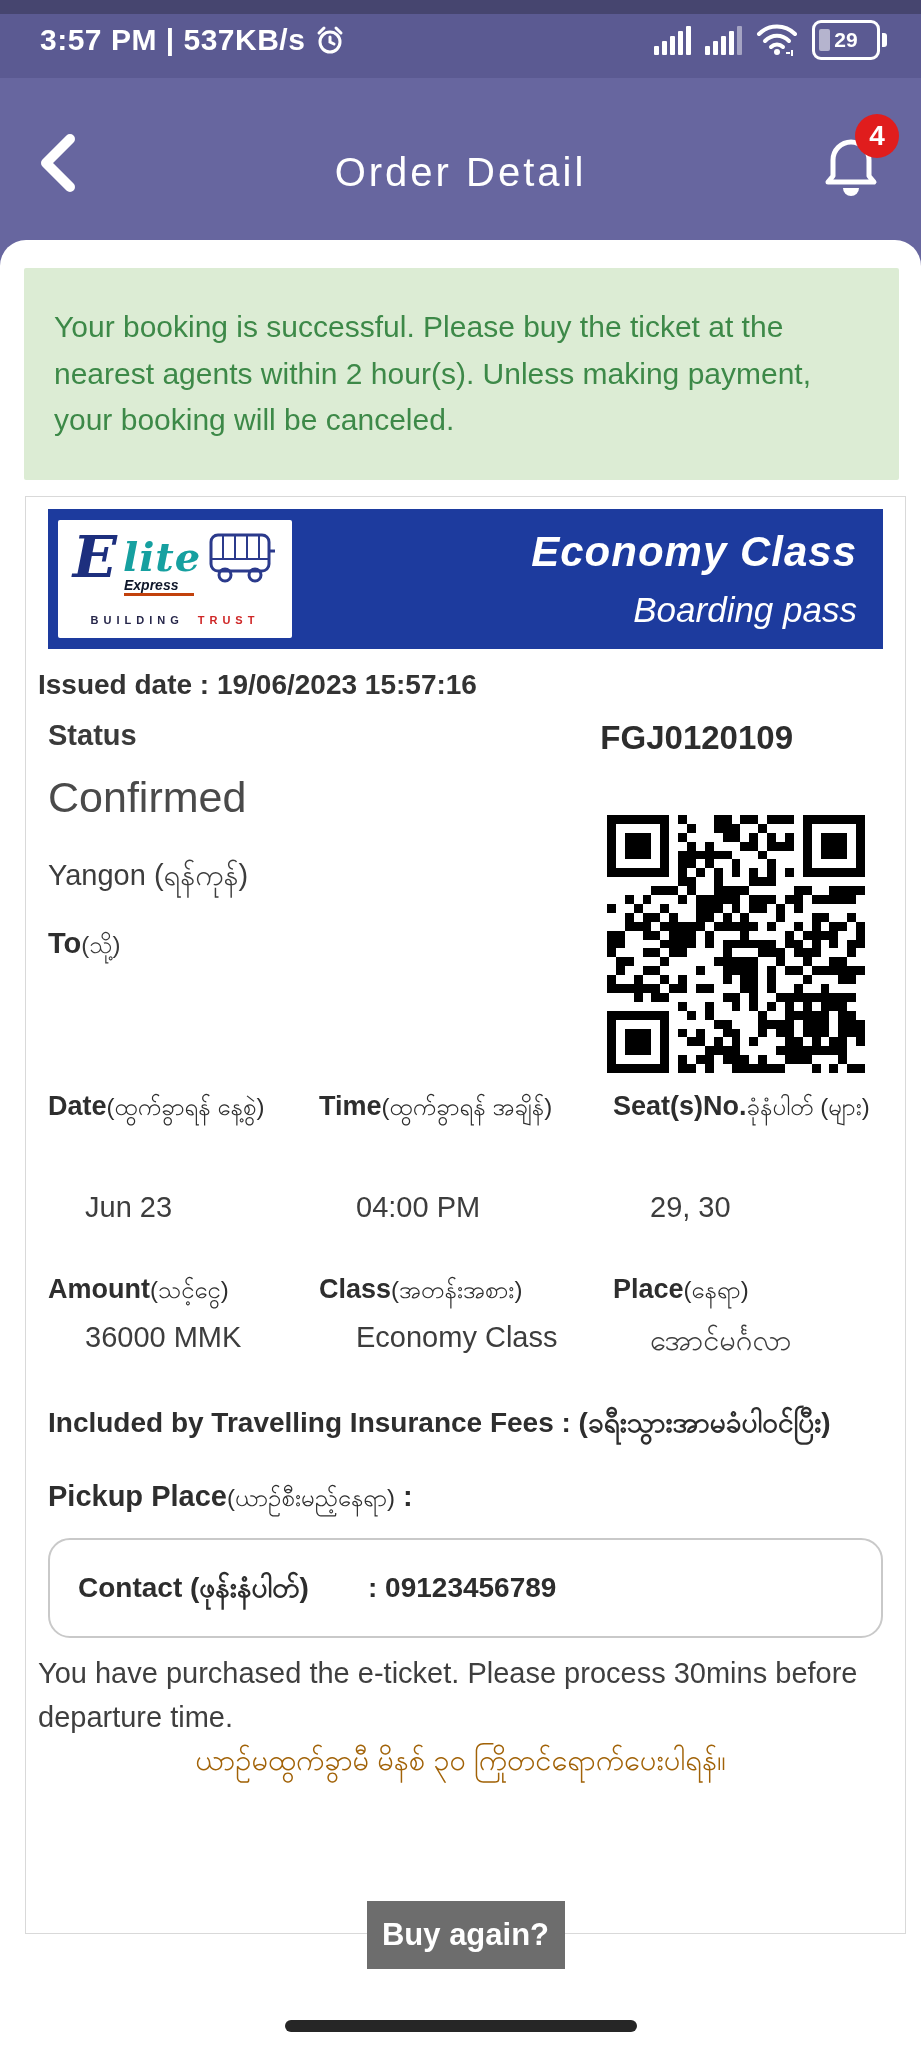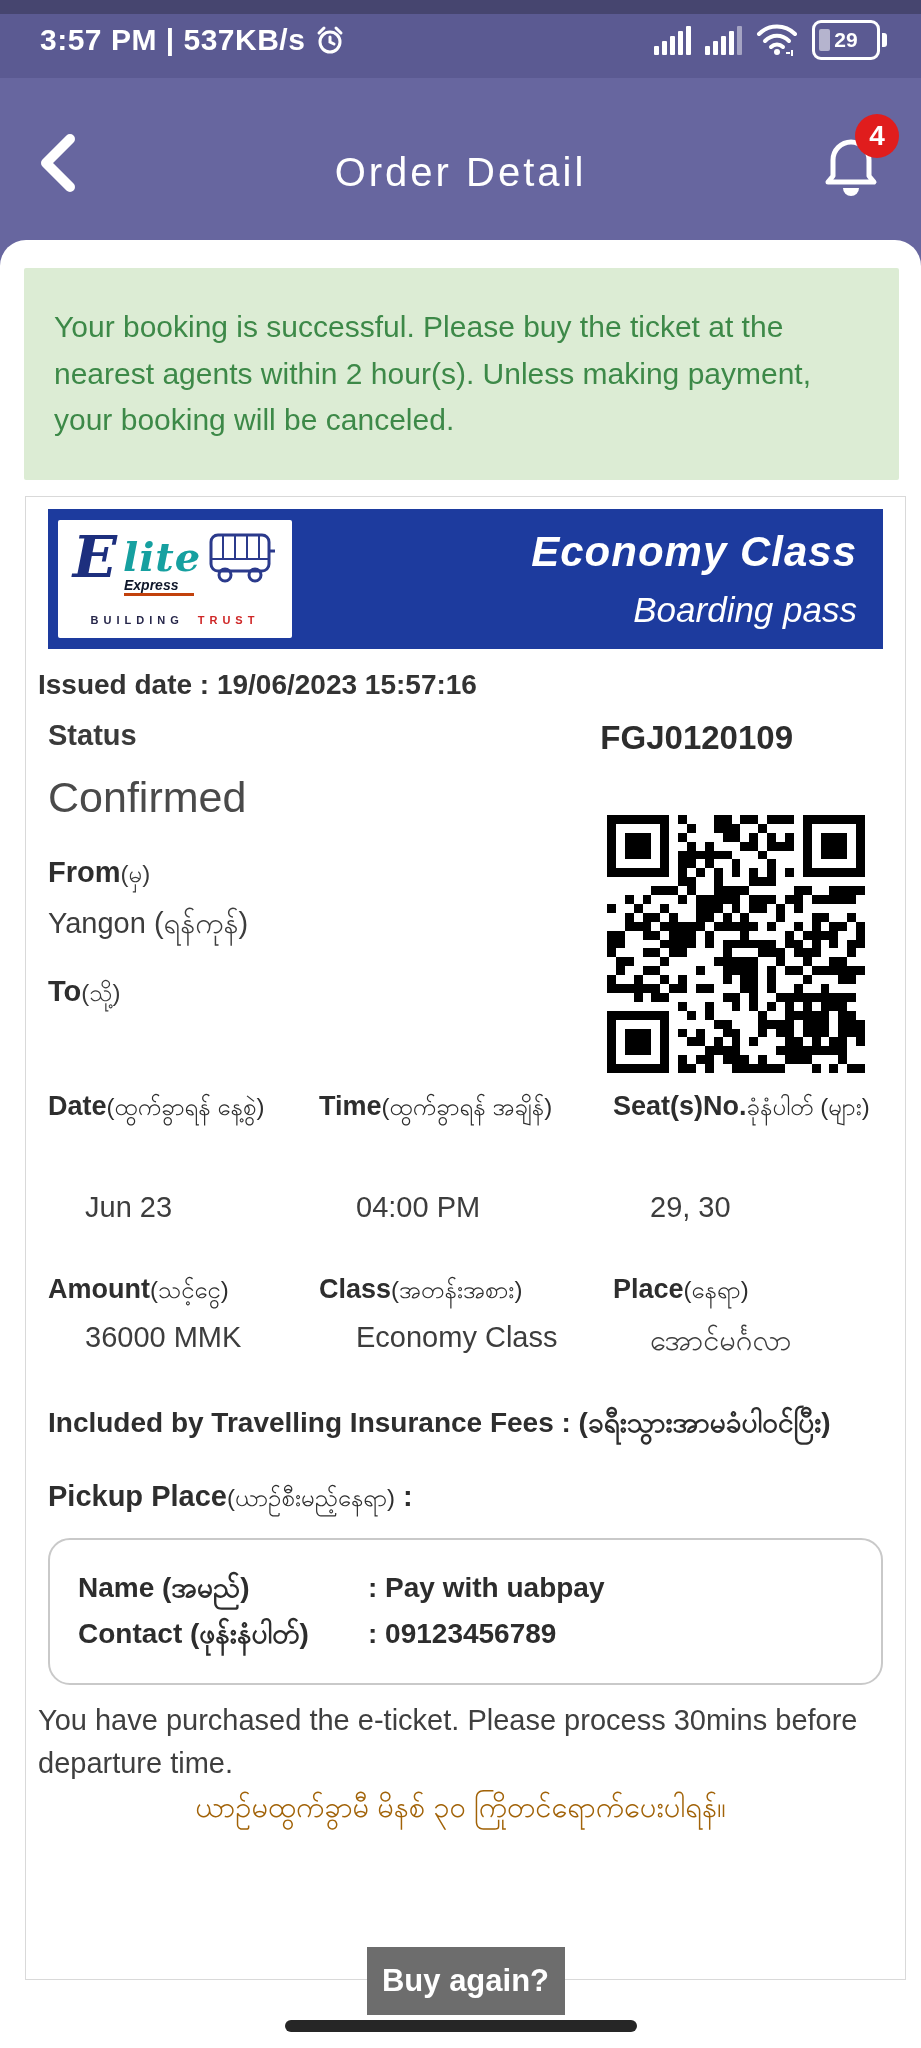--- a/index.html
+++ b/index.html
@@ -208,23 +208,20 @@
     <div class="issued">Issued date : 19/06/2023 15:57:16</div>
 
     <div class="mid">
       <div class="srow">
         <span class="status-label">Status</span>
         <span class="code">FGJ0120109</span>
       </div>
       <div class="confirmed">Confirmed</div>
 
       <div class="fblock">
-        <div class="flabel">
-          <span>From</span><span class="mm">(မှ)</span>
-        </div>
         <div class="fvalue">Yangon (ရန်ကုန်)</div>
       </div>
 
       <div class="fblock">
         <div class="flabel">
           <span>To</span><span class="mm">(သို့)</span>
         </div>
       </div>
 
       <svg class="qr" id="qr" viewBox="0 0 29 29" shape-rendering="crispEdges">
@@ -717,24 +714,20 @@
     <div class="insurance">
       <span>Included by Travelling Insurance Fees : </span><span>(ခရီးသွားအာမခံပါဝင်ပြီး)</span>
     </div>
 
     <div class="pickup">
       <span>Pickup Place</span><span class="mm">(ယာဉ်စီးမည့်နေရာ)</span><span> :</span>
     </div>
 
     <div class="pbox">
       <div class="prow">
-        <span class="pl">Name (အမည်)</span>
-        <span class="pv">: Pay with uabpay</span>
-      </div>
-      <div class="prow">
         <span class="pl">Contact (ဖုန်းနံပါတ်)</span>
         <span class="pv">: 09123456789</span>
       </div>
     </div>
 
     <div class="note">You have purchased the e-ticket. Please process 30mins before departure time.</div>
     <div class="note-mm">ယာဉ်မထွက်ခွာမီ မိနစ် ၃၀ ကြိုတင်ရောက်ပေးပါရန်။</div>
 
     <button class="buy-btn">Buy again?</button>
   </div>

